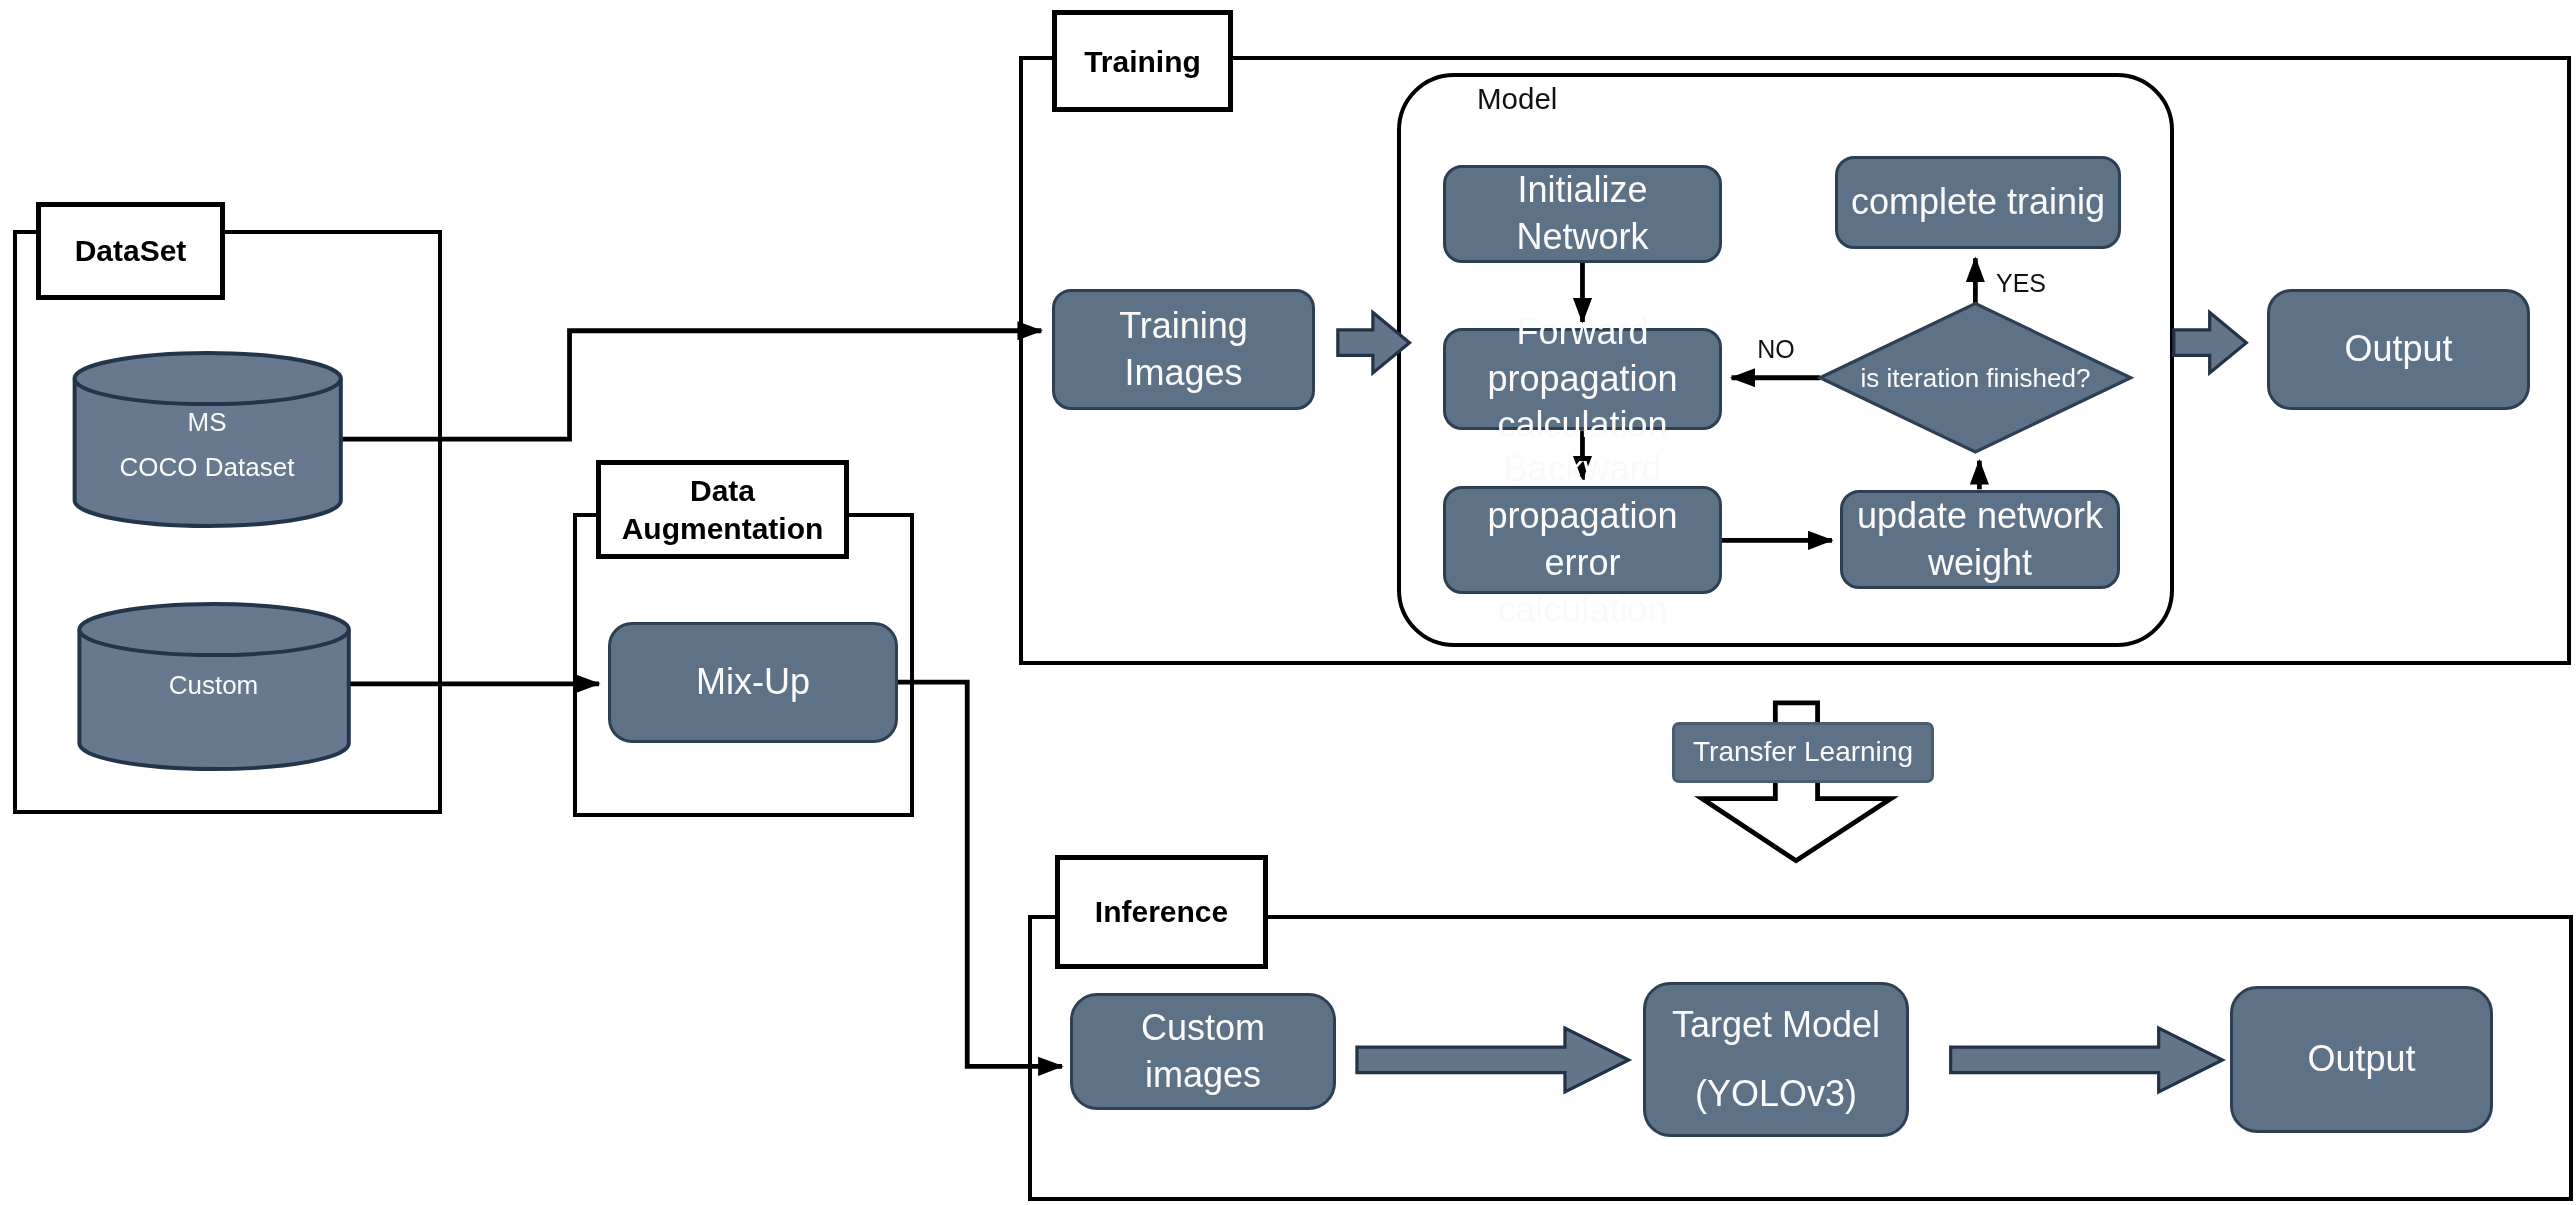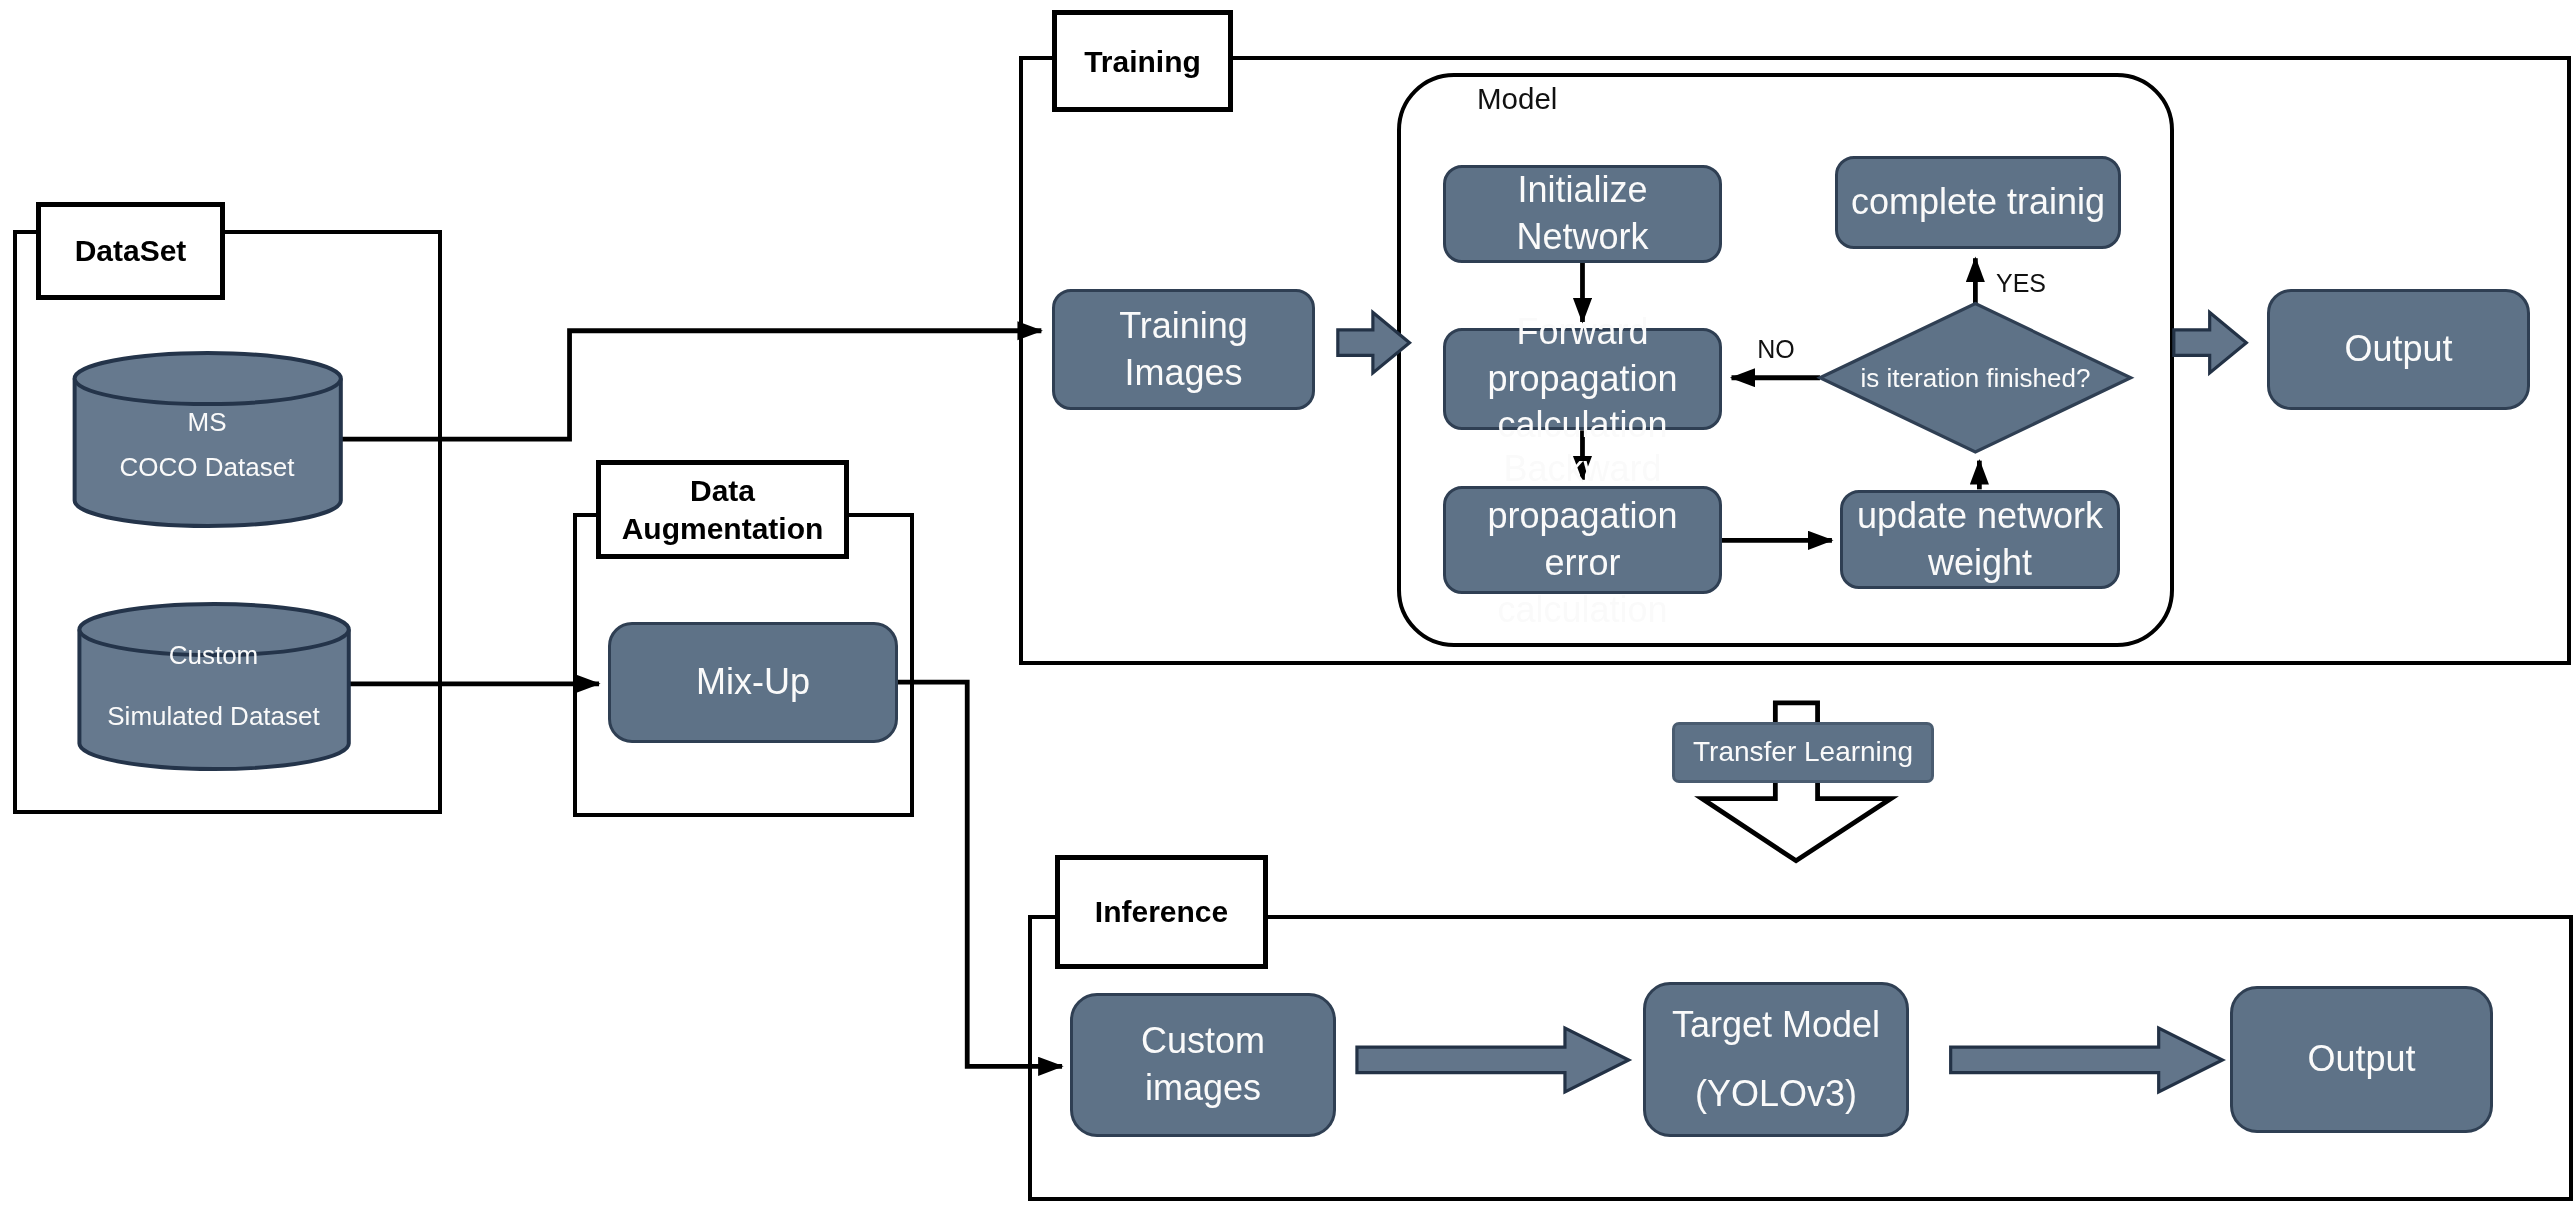--- a/index.html
+++ b/index.html
@@ -124,21 +124,20 @@
   </div>
 
   <div class="model-title" style="left:1477px;top:82px;">Model</div>
 
   <div class="cyltext" style="left:74px;top:375px;width:266px;height:140px;">
     <span>MS</span>
     <span>COCO Dataset</span>
   </div>
   <div class="cyltext cyltext--gap" style="left:79px;top:614px;width:269px;height:144px;">
     <span>Custom</span>
-    <span>Simulated Dataset</span>
   </div>
 
   <div class="node node--r30" style="left:608px;top:622px;width:290px;height:121px;">
     <span>Mix-Up</span>
   </div>
 
   <div class="node" style="left:1052px;top:289px;width:263px;height:121px;">
     <span>Training Images</span>
   </div>
 
@@ -167,21 +166,21 @@
   </div>
 
   <div class="node node--r30" style="left:2267px;top:289px;width:263px;height:121px;">
     <span>Output</span>
   </div>
 
   <div class="node node--transfer" style="left:1672px;top:722px;width:262px;height:61px;">
     <span>Transfer Learning</span>
   </div>
 
-  <div class="node node--r34" style="left:1070px;top:993px;width:266px;height:144px;">
+  <div class="node node--r34" style="left:1070px;top:993px;width:266px;height:117px;">
     <span>Custom images</span>
   </div>
 
   <div class="node node--r34 node--gap" style="left:1643px;top:982px;width:266px;height:155px;">
     <span class="l2">Target Model</span>
     <span class="l2">(YOLOv3)</span>
   </div>
 
   <div class="node node--r34" style="left:2230px;top:986px;width:263px;height:147px;">
     <span>Output</span>

